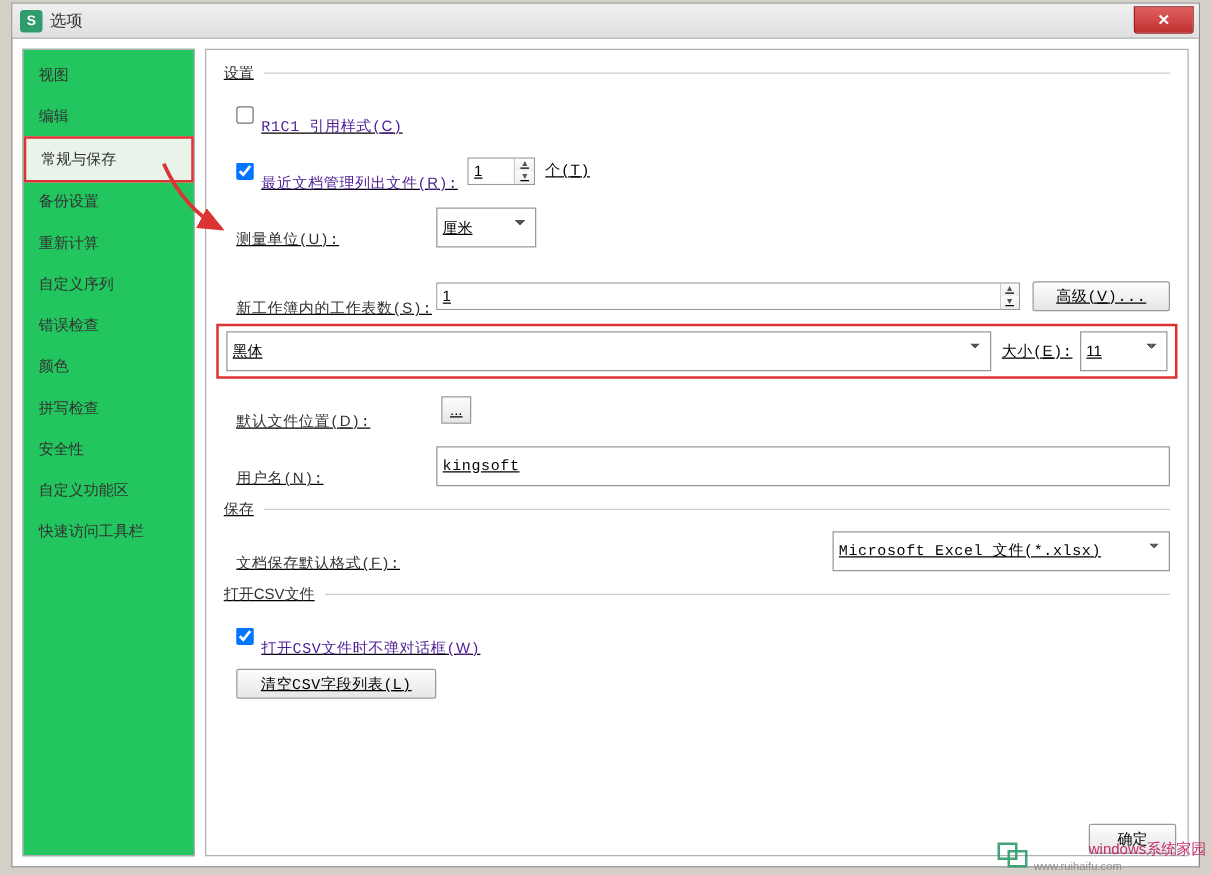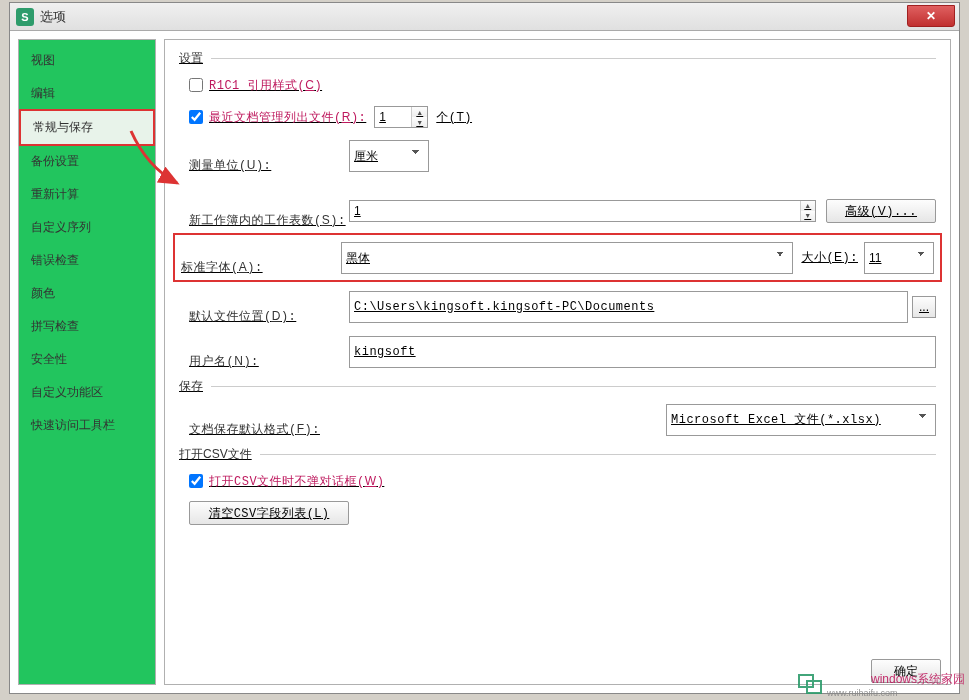--- a/index.html
+++ b/index.html
@@ -27,21 +27,21 @@
 .fieldset-label { color: #333; margin-bottom: 6px; }
 .fieldset-line { border-bottom: 1px solid #ccc; margin-bottom: 8px; margin-left: 30px; }
 .section-header { display: flex; align-items: center; }
 .section-header .fieldset-label { margin-right: 4px; }
 .section-header .fieldset-line { flex: 1; margin-left: 4px; margin-bottom: 6px; }
 
 .row { display: flex; align-items: center; margin-bottom: 8px; min-height: 24px; }
 .row-indent { padding-left: 10px; }
 .label-col { width: 160px; color: #333; margin-top: 20px; }
 input[type="checkbox"] { width: 14px; height: 14px; margin-right: 6px; vertical-align: middle; }
-.cb-label { color: #be185d; }
+.cb-label { color: #4c1d95; margin-top: 20px; }
 
 .text-input, .combo, .spinner { border: 1px solid #999; background: #fff; height: 32px; padding: 2px 4px; font-family: inherit; }
 .combo { appearance: none; padding-right: 20px; background-image: linear-gradient(45deg, transparent 50%, #555 50%), linear-gradient(135deg, #555 50%, transparent 50%); background-position: calc(100% - 12px) 9px, calc(100% - 8px) 9px; background-size: 4px 4px, 4px 4px; background-repeat: no-repeat; }
 .spinner-wrap { display: inline-flex; border: 1px solid #999; height: 22px; background: #fff; }
 .spinner-wrap input { border: none; width: 36px; padding: 2px 4px; text-align: left; }
 .spinner-btns { display: flex; flex-direction: column; border-left: 1px solid #ccc; width: 16px; }
 .spinner-btns span { flex: 1; display: flex; align-items: center; justify-content: center; font-size: 7px; color: #555; cursor: pointer; background: linear-gradient(#fdfdfd,#eee); }
 
 .btn { background: linear-gradient(#fdfdfd, #e6e6e6); border: 1px solid #999; border-radius: 2px; padding: 3px 14px; cursor: pointer; height: 24px; font-family: "Courier New", monospace; }
 .btn-wide { min-width: 110px; }
@@ -133,35 +133,33 @@
           <span class="spinner-btns">
               <span>▲</span>
               <span>▼</span>
             </span>
         </span>
         <span style="width:10px"></span>
         <button class="btn btn-wide mono">高级(<u>V</u>)...</button>
       </div>
 
       <div class="row row-indent highlight-row">
-        <span class="label-col mono">标准字体(<u>A</u>):</span>
         <select class="combo" style="flex:1">
           <option>黑体</option>
         </select>
         <span style="width:8px"></span>
         <span class="mono">大小(<u>E</u>):</span>
         <span style="width:6px"></span>
         <select class="combo" style="width:70px">
           <option>11</option>
         </select>
       </div>
 
       <div class="row row-indent">
         <span class="label-col mono">默认文件位置(<u>D</u>):</span>
-        <input class="text-input mono" style="flex: 1 1 0%;" value="C:\Users\kingsoft.kingsoft-PC\Documents">
         <div class="browse-btn">
             <span>...</span>
           </div>
       </div>
 
       <div class="row row-indent">
         <span class="label-col mono">用户名(<u>N</u>):</span>
         <input class="text-input mono" style="flex: 1 1 0%;" value="kingsoft">
       </div>
 

